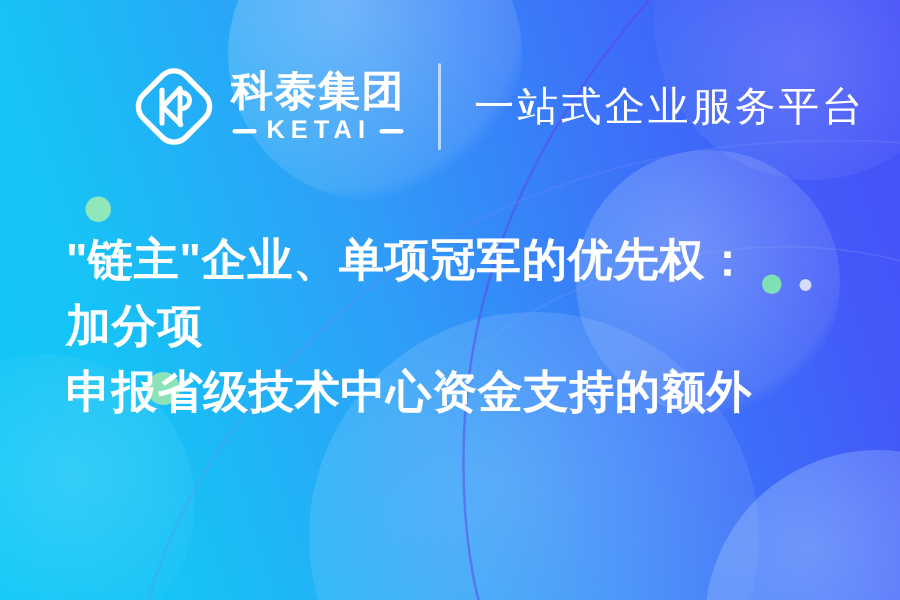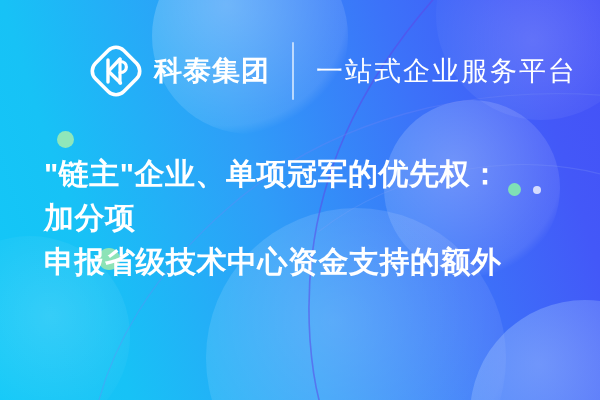--- a/index.html
+++ b/index.html
@@ -117,20 +117,25 @@
           </g>
           <path d="M21 18 L21 40" stroke="#ffffff" stroke-width="3.4" stroke-linecap="round"></path>
           <path d="M33 17 L21.5 29.2 L33.5 41" stroke="#ffffff" stroke-width="3.4" stroke-linecap="round" stroke-linejoin="round" fill="none"></path>
           <path d="M33 17 L33 41" stroke="#ffffff" stroke-width="3.2" stroke-linecap="round"></path>
           <path d="M33 19.5 C 41.5 19.5, 41.5 30.5, 33 30.5" stroke="#ffffff" stroke-width="3.2" fill="none" stroke-linecap="round"></path>
         </svg>
       </div>
 
       <div class="brand-text">
         <div class="brand-cn">科泰集团</div>
+        <div class="brand-en-row">
+          <span class="brand-rule"></span>
+          <span class="brand-en">KETAI</span>
+          <span class="brand-rule"></span>
+        </div>
       </div>
 
       <div class="divider"></div>
 
       <div class="slogan">
         <div class="slogan-main">一站式企业服务平台</div>
       </div>
 
     </div>
   </div>

